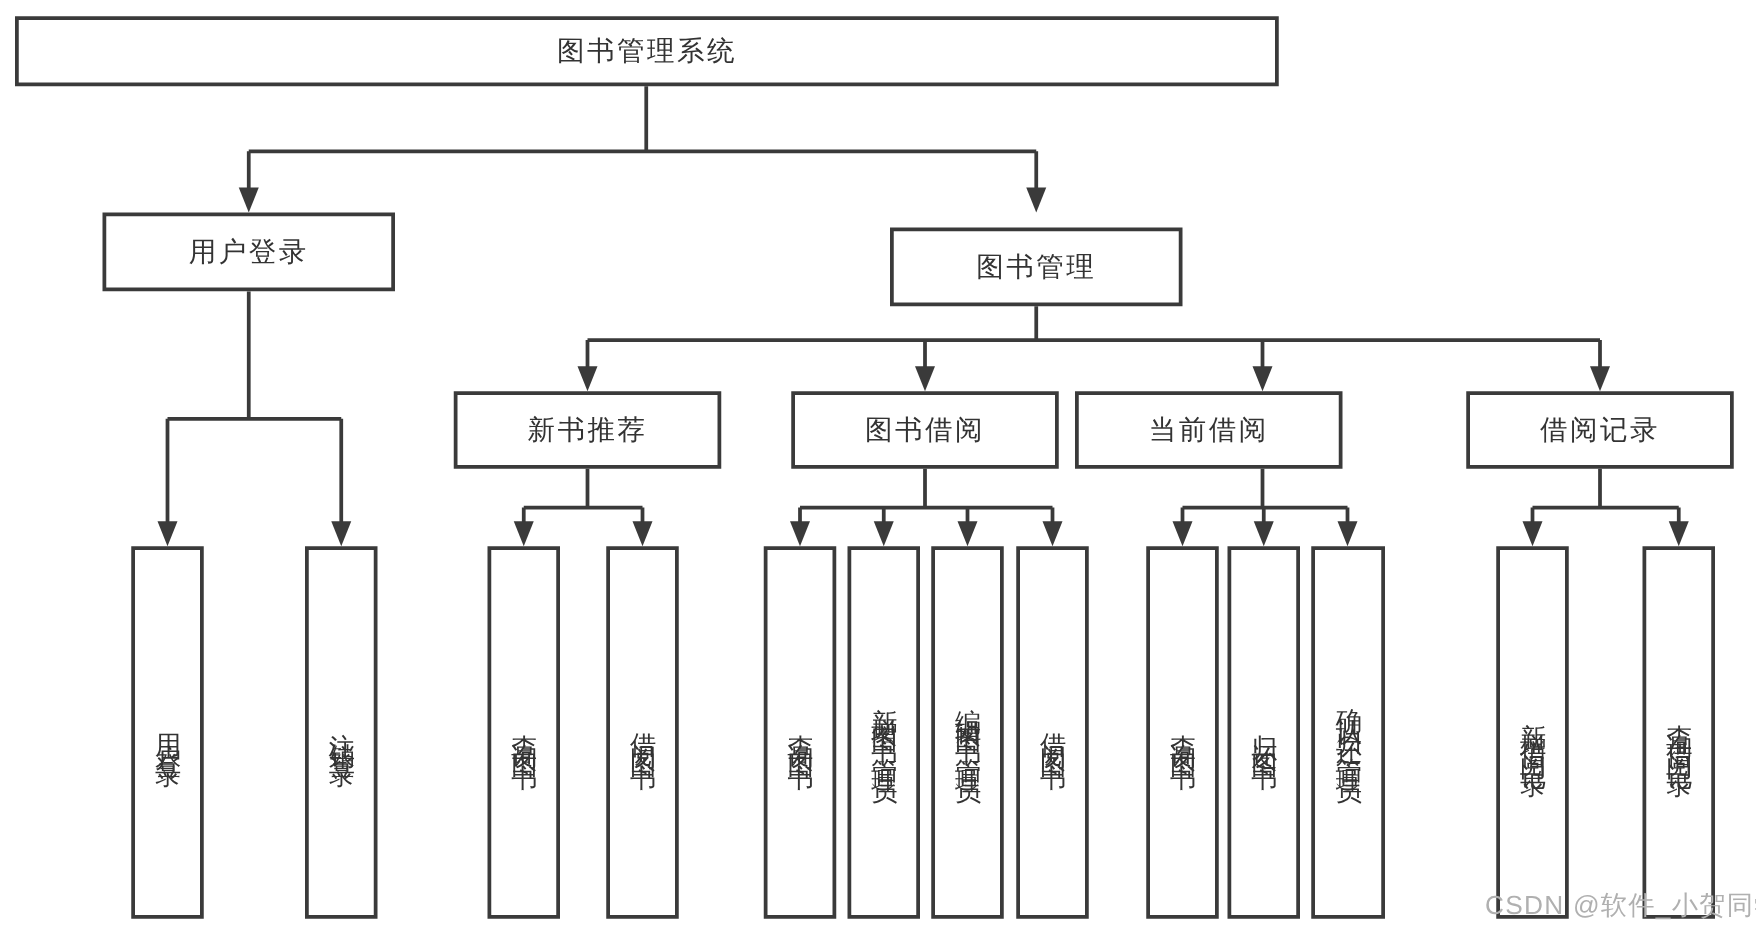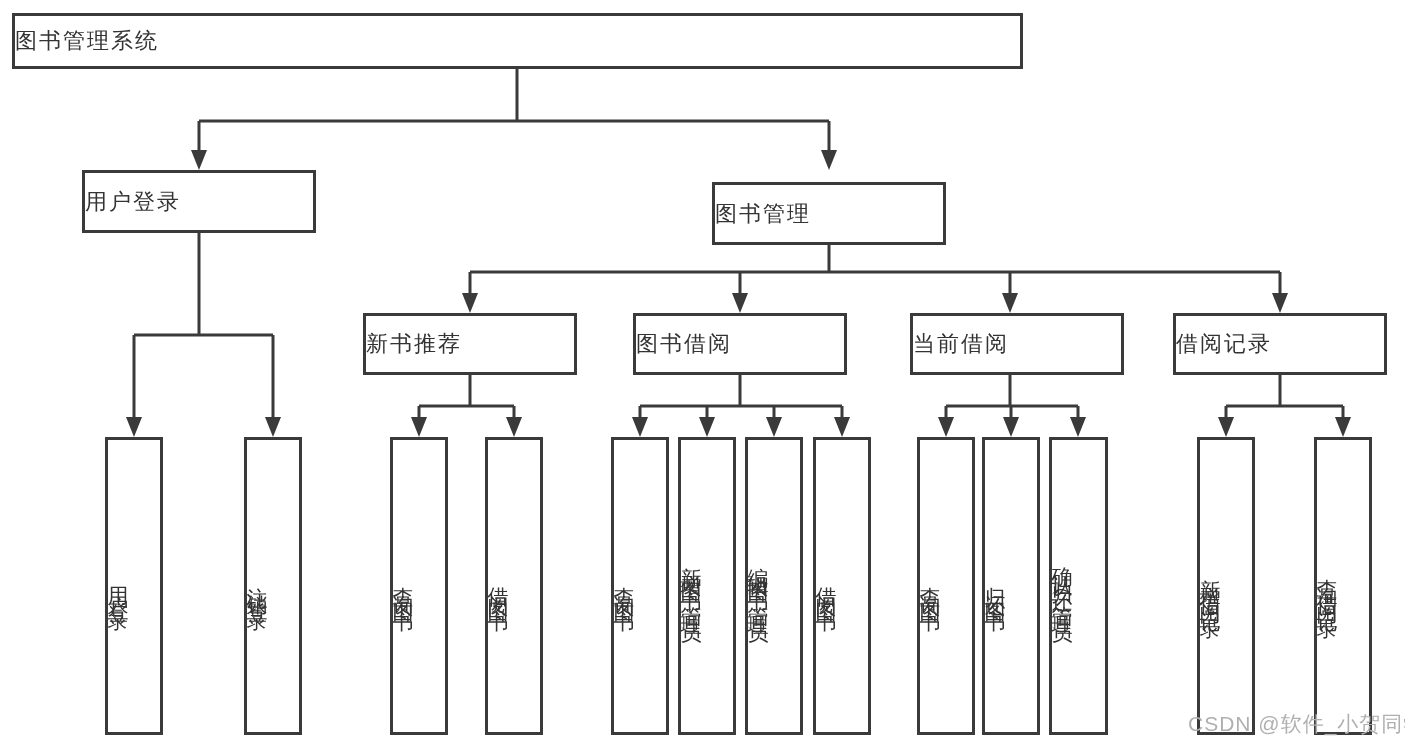--- a/index.html
+++ b/index.html
@@ -14,21 +14,21 @@
     font-family:"Liberation Sans","DejaVu Sans",sans-serif;
     color:var(--text);
   }
   .stage{position:relative;width:1405px;height:747px;background:var(--bg);overflow:hidden}
   .wires{position:absolute;left:0;top:0;width:1405px;height:747px}
   .wires .strokes path{stroke:var(--line);stroke-width:3;fill:none}
   .wires .heads polygon{fill:var(--line);stroke:none}
   .box{
     position:absolute;box-sizing:border-box;background:var(--bg);
     border:3px solid var(--line);
-    display:flex;align-items:center;justify-content:flex-start;
+    display:flex;align-items:center;justify-content:center;
   }
   .box.h span{font-size:22px;letter-spacing:2px;white-space:nowrap}
   .box.v span{
     writing-mode:vertical-rl;text-orientation:mixed;
     font-size:21px;letter-spacing:8px;line-height:1;white-space:nowrap;
   }
   .watermark{
     position:absolute;left:1188px;top:710px;
     font-size:21px;letter-spacing:1px;color:var(--wm);white-space:nowrap;
   }
@@ -81,21 +81,21 @@
   <div class="box h" style="left:712px;top:182px;width:234px;height:63px">
     <span>图书管理</span>
   </div>
 
   <div class="box h" style="left:633px;top:313px;width:214px;height:62px">
     <span>图书借阅</span>
   </div>
   <div class="box h" style="left:363px;top:313px;width:214px;height:62px">
     <span>新书推荐</span>
   </div>
-  <div class="box h" style="left:910px;top:313px;width:214px;height:62px">
+  <div class="box h" style="left:860px;top:313px;width:214px;height:62px">
     <span>当前借阅</span>
   </div>
   <div class="box h" style="left:1173px;top:313px;width:214px;height:62px">
     <span>借阅记录</span>
   </div>
 
   <div class="box v" style="left:105px;top:437px;width:58px;height:298px">
     <span>用户登录</span>
   </div>
   <div class="box v" style="left:244px;top:437px;width:58px;height:298px">

